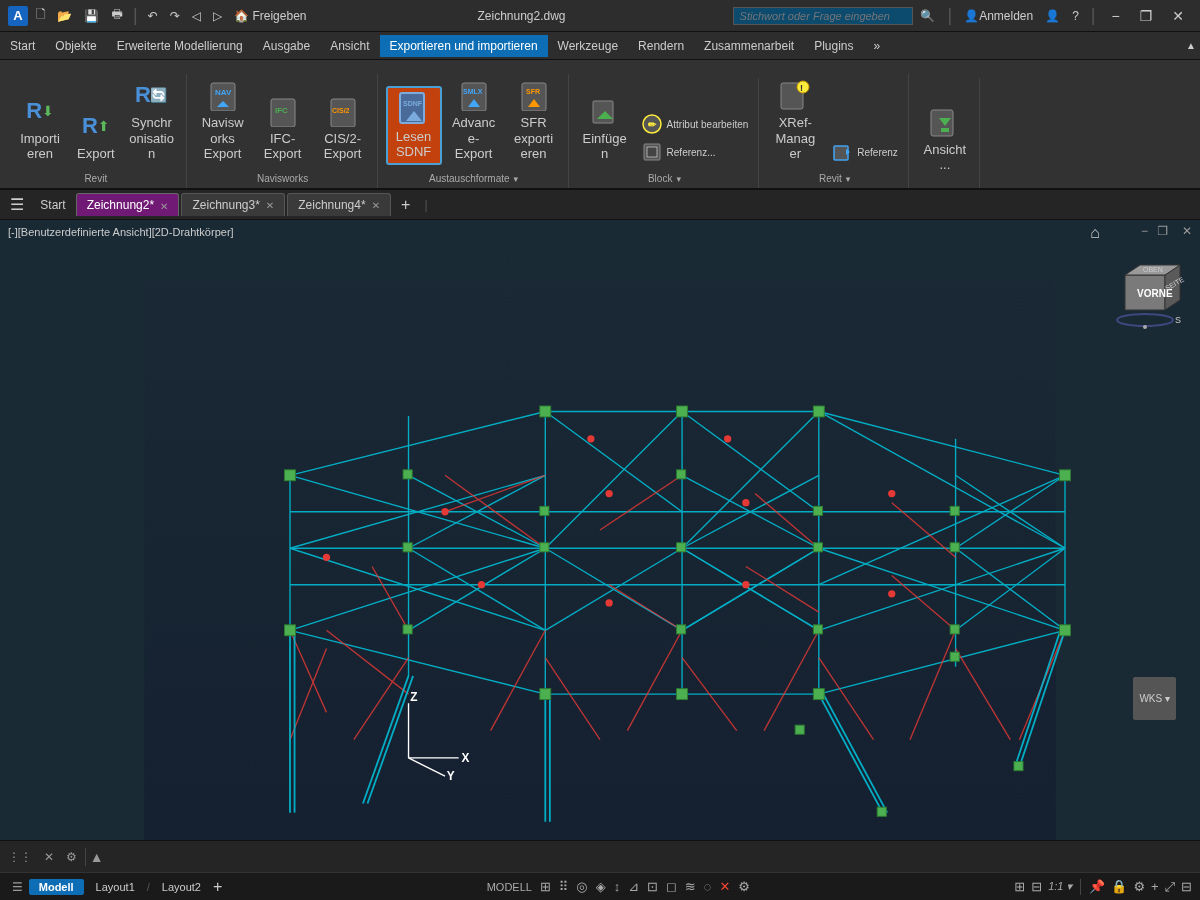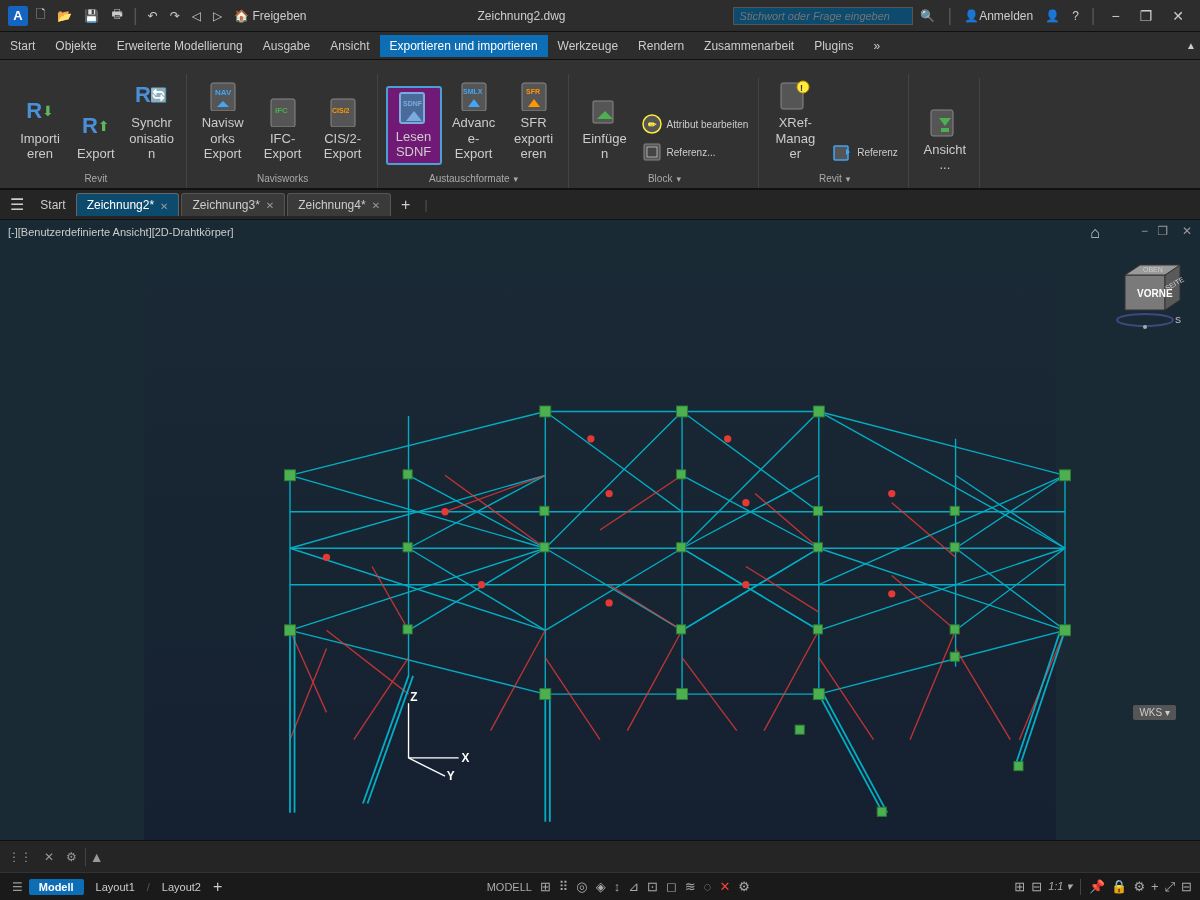--- a/index.html
+++ b/index.html
@@ -144,21 +144,21 @@
       border-bottom: none;
       padding: 4px 10px;
       cursor: pointer;
       color: #ccc;
       font-size: 12px;
       display: flex;
       align-items: center;
       gap: 6px;
       border-radius: 3px 3px 0 0;
     }
-    .tab-item.active { background: #0c4a6e; border-color: #666; color: white; align-items: flex-end; }
+    .tab-item.active { background: #701a75; border-color: #666; color: white; align-items: flex-end; }
     .tab-close { font-size: 10px; color: #999; cursor: pointer; }
     .tab-start { background: none; border: none; color: #ccc; padding: 4px 8px; cursor: pointer; font-size: 12px; }
     .tab-add { background: none; border: none; color: #ccc; padding: 4px 8px; cursor: pointer; font-size: 16px; }
 
     
     #viewport {
       position: relative;
       background: #1a2a35;
       flex: 1;
       overflow: hidden;
@@ -192,21 +192,21 @@
       position: relative;
       margin: 15px auto;
     }
     #wks-label {
       position: absolute;
       bottom: 120px;
       right: 24px;
       background: #555;
       color: #ccc;
       font-size: 10px;
-      padding: 2px 6px;
+      padding: 16px 6px;
       border-radius: 2px;
       cursor: pointer;
       z-index: 10;
     }
 
     
     #wireframe-canvas { position: absolute; top: 0; left: 0; width: 100%; height: 100%; }
 
     
     #cmd-bar {
@@ -257,21 +257,21 @@
     .divider-v { width: 1px; background: #444; height: 16px; margin: 0 2px; }
 
     .ribbon-vertical-group {
       display: flex;
       flex-direction: column;
       gap: 2px;
     }
 
     
     .sdnf-active {
-      background: #701a75;
+      background: #c2410c;
       border: 2px solid #4a9fd4;
       border-radius: 3px;
     }
   </style>
 </head>
 <body>
 
 <div id="title-bar">
   <div id="title-bar-left">
     <div class="title-icon">A</div>

